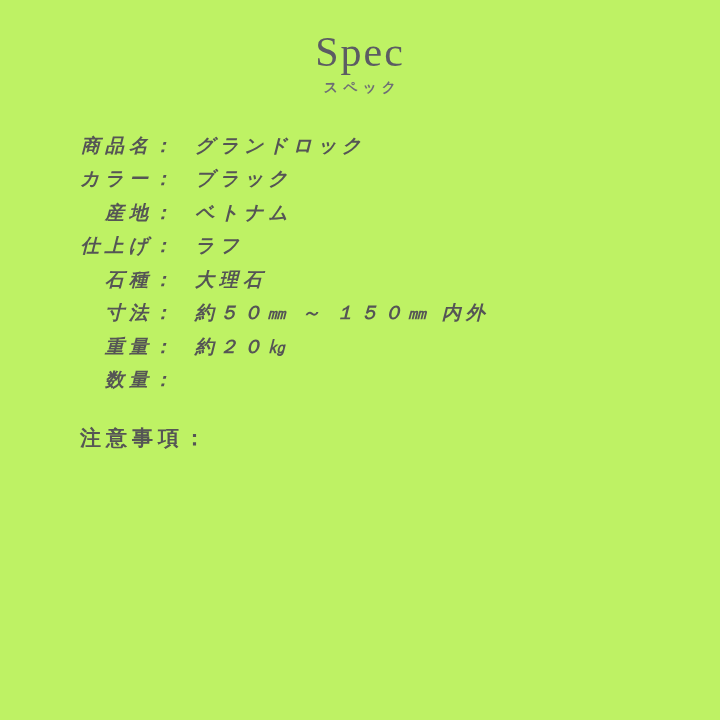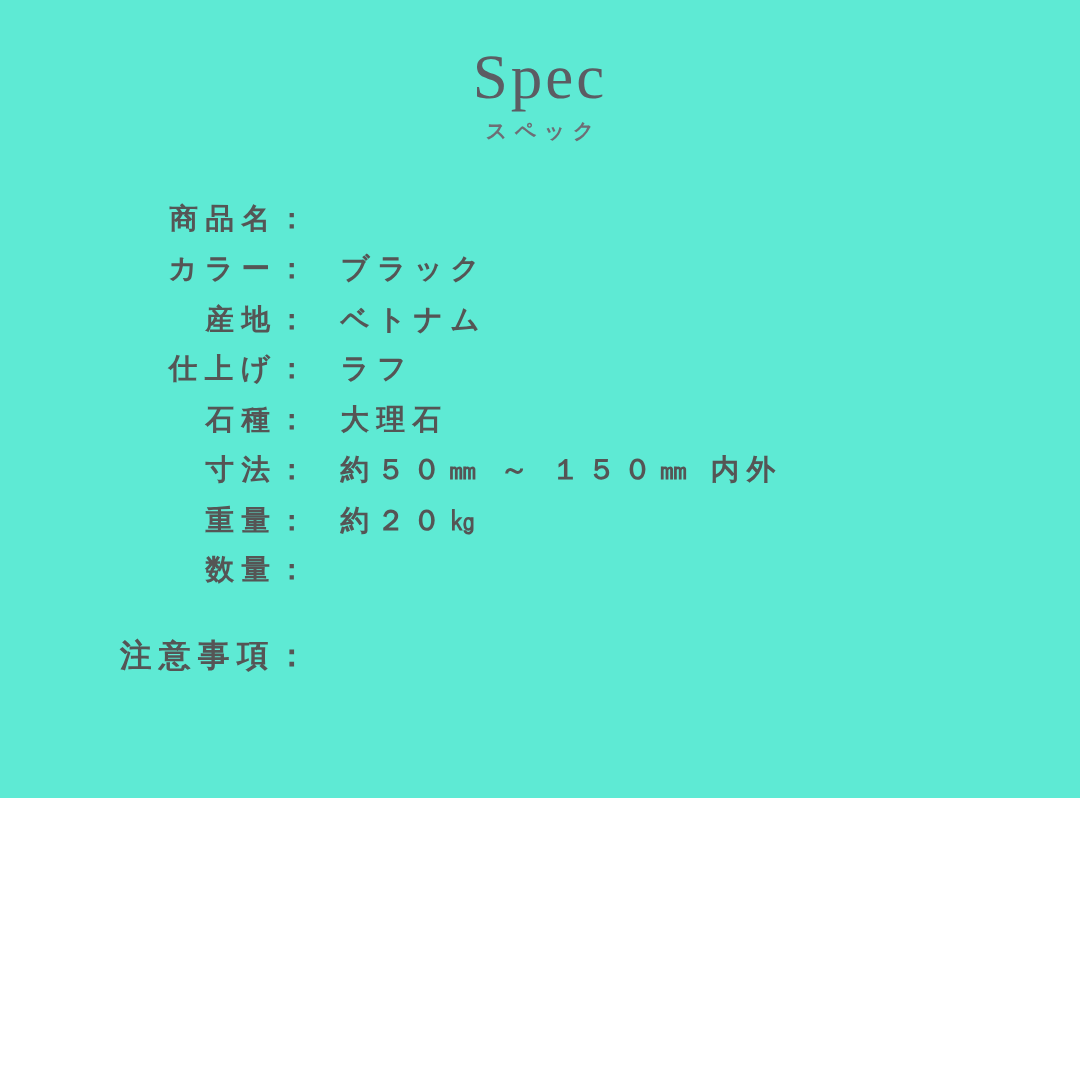--- a/index.html
+++ b/index.html
@@ -1,20 +1,20 @@
 <!DOCTYPE html>
 <html><head>
 <meta charset="utf-8">
 <style>
   html, body { margin: 0; padding: 0; background: #ffffff; }
   .page {
     position: relative;
     width: 720px;
-    height: 532px;
-    background: #5eead4;
+    height: 720px;
+    background: #bef264;
     overflow: hidden;
     box-sizing: border-box;
     font-family: "Liberation Sans", sans-serif;
     color: #555555;
   }
   .header { text-align: center; padding-top: 30px; }
   .title {
     margin: 0;
     font-family: "Liberation Serif", "DejaVu Serif", serif;
     font-weight: 400;
@@ -25,24 +25,25 @@
   }
   .subtitle {
     margin-top: 5px;
     font-size: 14px;
     font-weight: 700;
     letter-spacing: 5px;
     padding-left: 5px; 
     color: #6e6e75;
   }
   .spec-list {
-    margin: 32px 0 0 112px;
+    margin: 32px 0 0 80px;
     font-size: 19px;
     font-weight: 700;
     letter-spacing: 5px;
+    font-style: italic;
   }
   .spec-row {
     display: flex;
     align-items: center;
     height: 33.5px;
     white-space: nowrap;
   }
   .spec-label {
     display: inline-block;
     width: 97px;
@@ -73,20 +74,21 @@
 <div class="page">
 
   <div class="header">
     <h1 class="title">Spec</h1>
     <div class="subtitle">スペック</div>
   </div>
 
   <div class="spec-list">
     <div class="spec-row">
       <span class="spec-label">商品名：</span>
+      <span class="spec-value">グランドロック</span>
     </div>
     <div class="spec-row">
       <span class="spec-label">カラー：</span>
       <span class="spec-value">ブラック</span>
     </div>
     <div class="spec-row">
       <span class="spec-label">産地：</span>
       <span class="spec-value">ベトナム</span>
     </div>
     <div class="spec-row">

